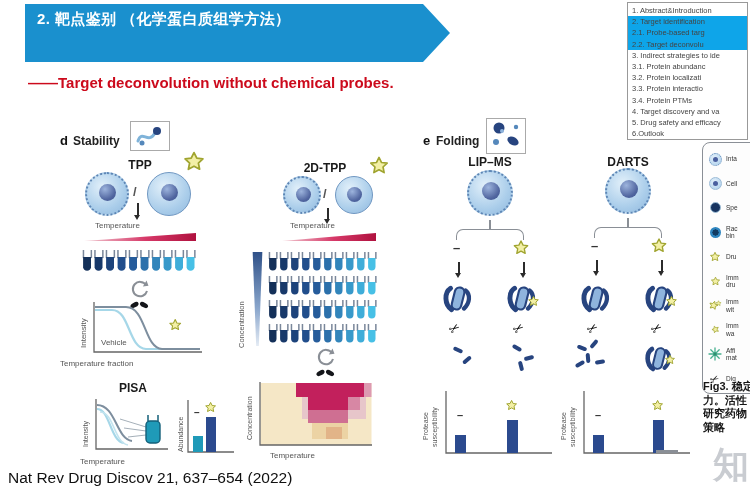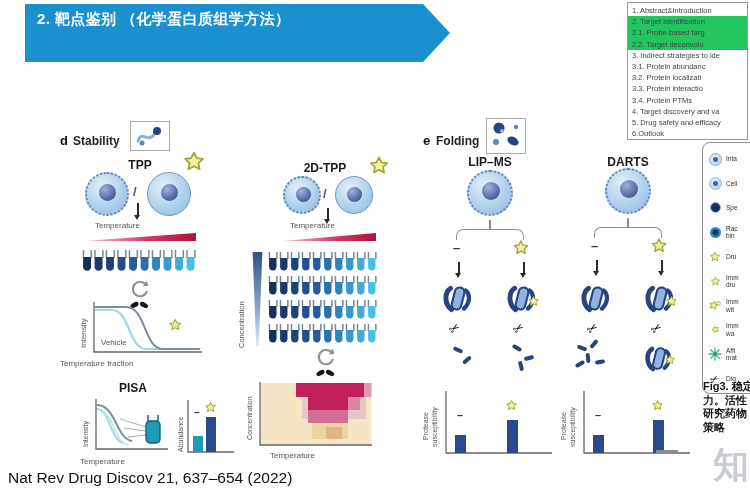--- a/index.html
+++ b/index.html
@@ -13,21 +13,21 @@
   border-top:29px solid transparent;border-bottom:29px solid transparent;border-left:27px solid #1a90ce}
 .b1{font-size:15px;font-weight:bold;letter-spacing:.4px;white-space:nowrap}
 .b2{font-size:17px;font-weight:bold;margin-top:3px}
 .red1{left:28px;top:74px;font-size:15px;font-weight:bold;color:#cc0a1c;white-space:nowrap}
 .red2{left:44px;top:94px;font-size:13.5px;font-weight:bold;color:#cc0a1c;white-space:nowrap}
 
 .outline{left:627px;top:2px;width:121px;height:138px;border:1px solid #999;background:#fff;
   font-size:7.5px;color:#444;padding-top:2px;overflow:hidden}
 .oi{line-height:11.2px;white-space:nowrap;padding-left:4px}
 .oi.sub{}
-.oi.hl{background:#22c55e}
+.oi.hl{background:#0ea5e9}
 
 .phead-letter{font-size:13px;font-weight:bold;color:#111}
 .phead-title{font-size:12px;font-weight:bold;color:#222}
 .ptitle{font-weight:bold;font-size:12px;color:#1a1a1a;text-align:center}
 .plab{font-size:8px;color:#555;white-space:nowrap}
 .vlabel{font-size:7.5px;color:#555;white-space:nowrap;transform:rotate(-90deg);transform-origin:left top}
 .iconbox{border:1px solid #aaa;background:#fff}
 .cell{border-radius:50%;background:radial-gradient(circle at 38% 32%,#e2f0fa,#aacdea 62%,#90b8dd);
   border:1.5px solid #6f97c2}
 .cell.spiky{border:2.5px dotted #5d86b5}
@@ -71,20 +71,21 @@
 .ref{left:8px;top:469px;font-size:15.5px;color:#101010;white-space:nowrap}
 </style>
 </head>
 <body>
 
 <div id="page">
 
   <div class="abs banner">
     <div class="b1">2. 靶点鉴别 （化学蛋白质组学方法）</div>
   </div>
+  <div class="abs red1">——Target deconvolution without chemical probes.</div>
 
   <div class="abs outline">
     <div class="oi">1. Abstract&amp;Introduction</div>
     <div class="oi hl">2. Target identification</div>
     <div class="oi sub hl">2.1. Probe-based targ</div>
     <div class="oi sub hl">2.2. Target deconvolu</div>
     <div class="oi">3. Indirect strategies to ide</div>
     <div class="oi sub">3.1. Protein abundanc</div>
     <div class="oi sub">3.2. Protein localizati</div>
     <div class="oi sub">3.3. Protein interactio</div>

